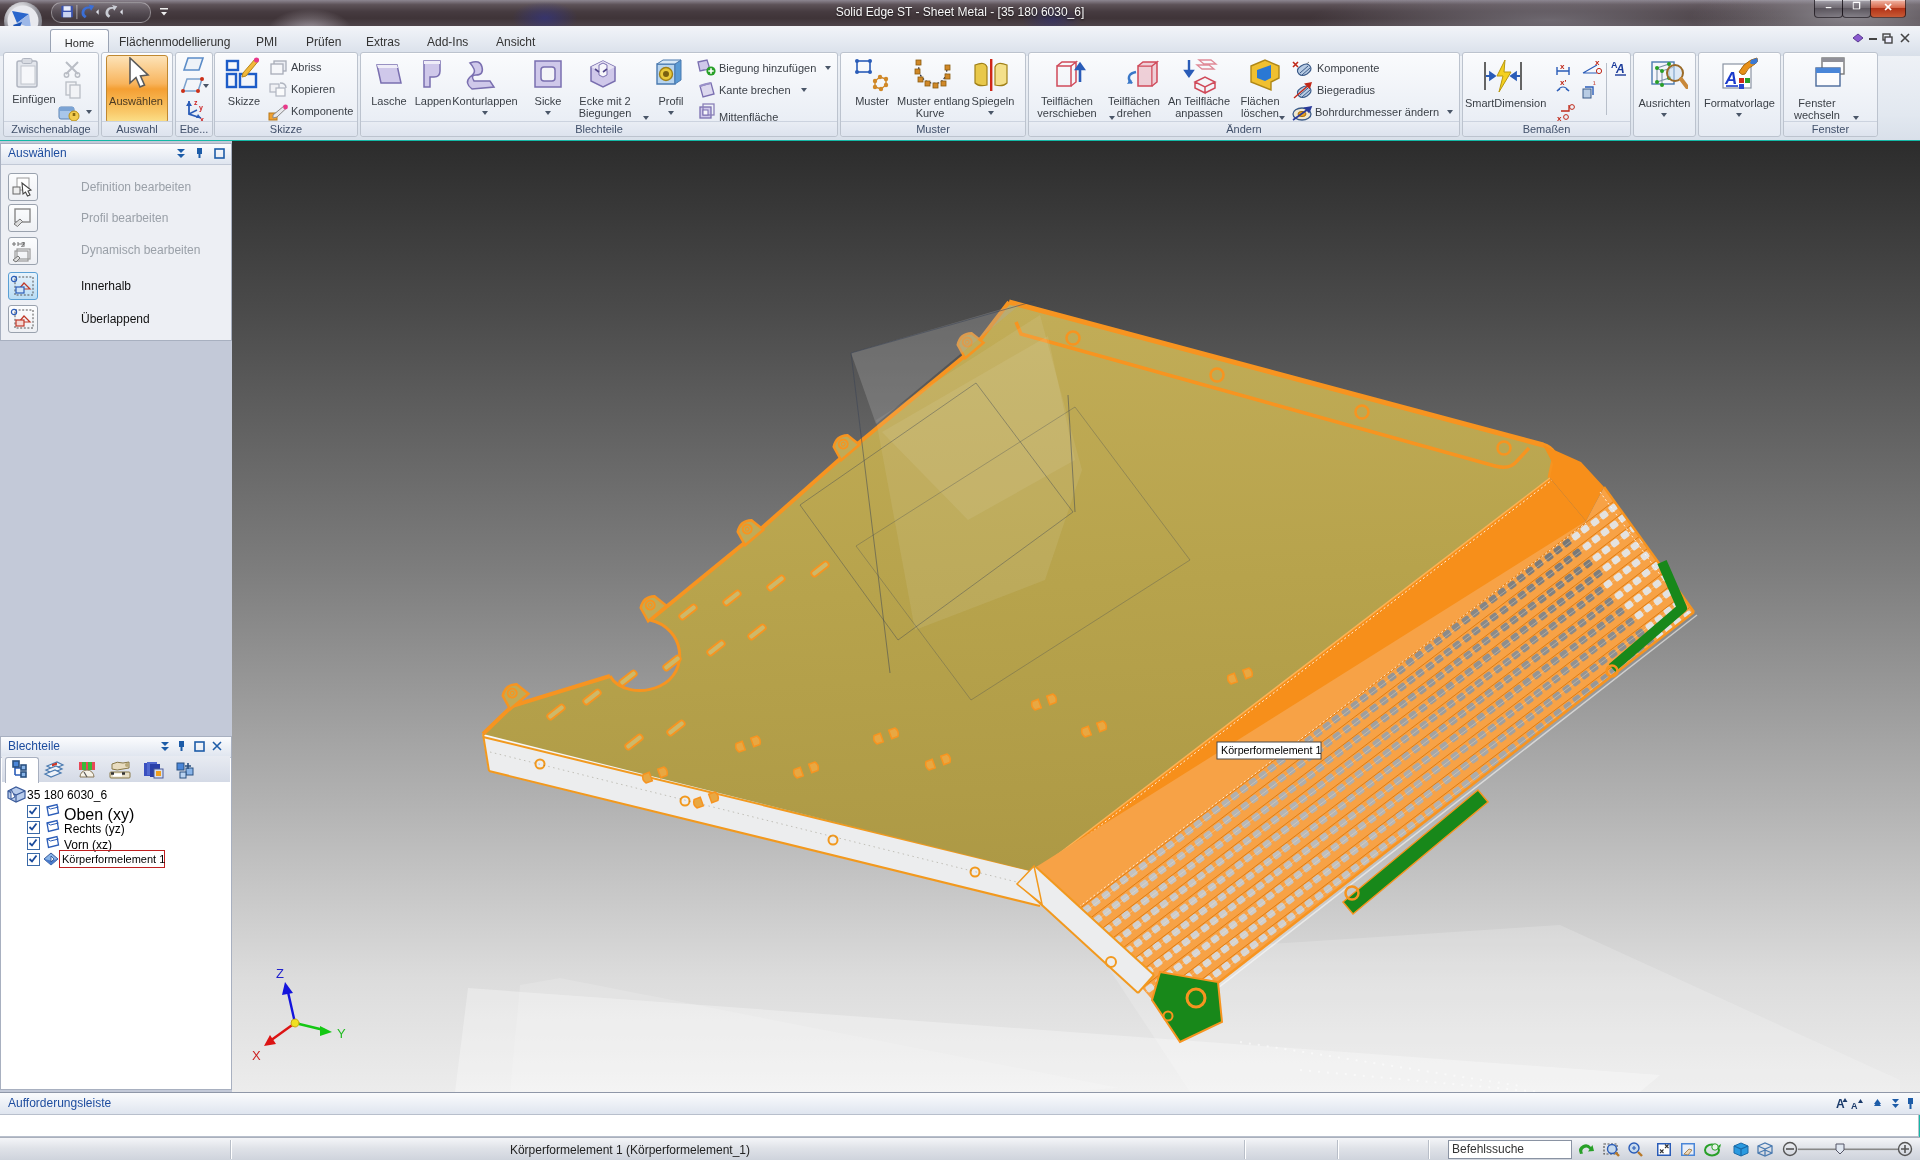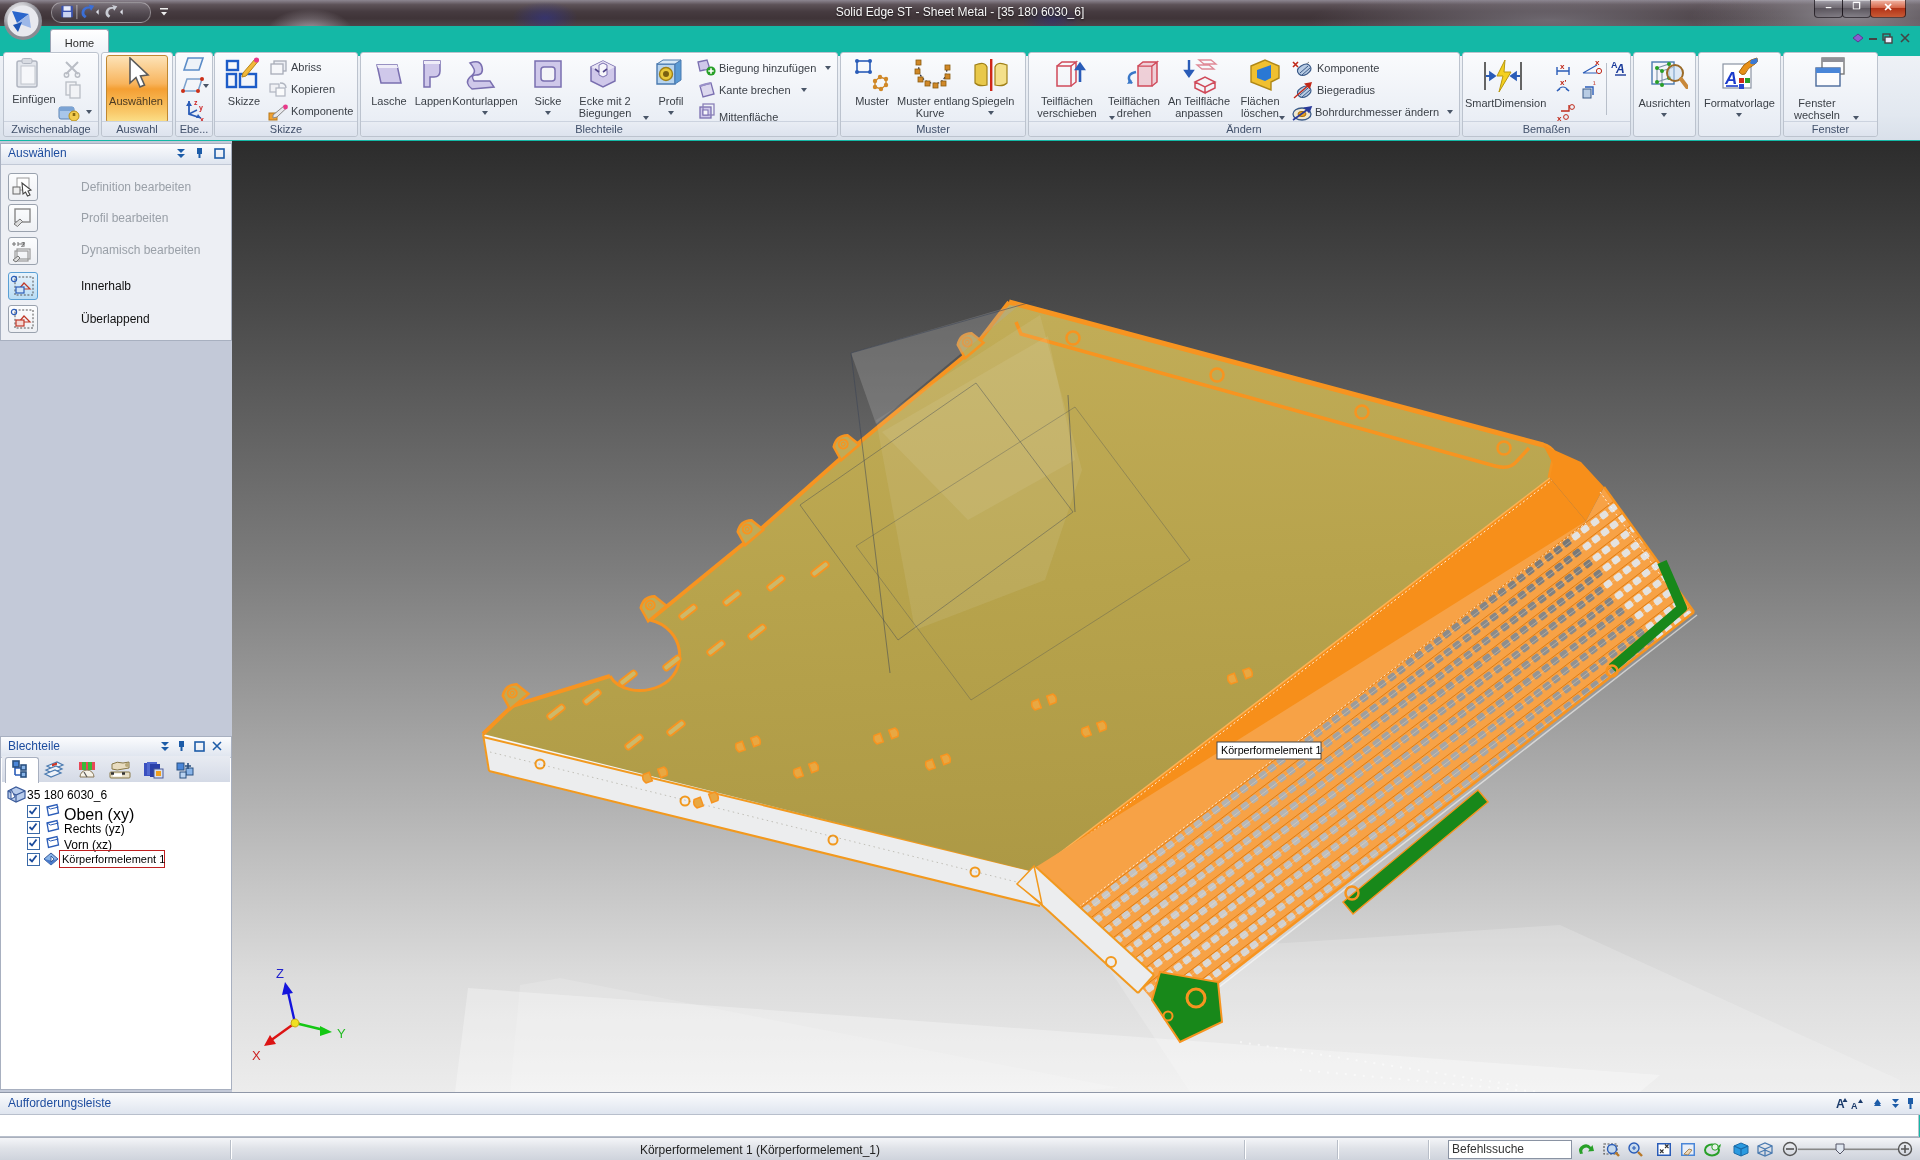--- a/index.html
+++ b/index.html
@@ -72,20 +72,28 @@
 <div class="winbtn" style="left:1814px;width:27px">
       <span>–</span>
     </div>
 <div class="winbtn" style="left:1842px;width:27px">
       <span style="font-size:9px">❐</span>
     </div>
 <div class="winbtn" style="left:1870px;width:34px;background:linear-gradient(180deg,#f2b8a8,#d6674a 45%,#b23317 50%,#c85a36)">
       <span>✕</span>
     </div>
 
+<div id="tabsrow">
+ <div class="tab" style="left:119px">Flächenmodellierung</div>
+ <div class="tab" style="left:256px">PMI</div>
+ <div class="tab" style="left:306px">Prüfen</div>
+ <div class="tab" style="left:366px">Extras</div>
+ <div class="tab" style="left:427px">Add-Ins</div>
+ <div class="tab" style="left:496px">Ansicht</div>
+</div>
 <div id="hometab">Home</div>
 <svg class="abs" style="left:1851px;top:32px" width="64" height="14" viewBox="0 0 64 14">
  <path d="M2 6 l5 -4 l5 4 l-5 4 z" fill="#8a5ad0" stroke="#5a3a90" stroke-width="1"></path>
  <rect x="18" y="6" width="8" height="2" fill="#444"></rect>
  <rect x="32" y="2" width="7" height="6" fill="none" stroke="#444" stroke-width="1.4"></rect>
       <rect x="34" y="5" width="7" height="6" fill="#eef" stroke="#444" stroke-width="1.4"></rect>
  <path d="M50 2 l8 8 m0 -8 l-8 8" stroke="#444" stroke-width="1.6"></path>
 </svg>
 
 <div id="ribbon"></div>
@@ -1576,21 +1584,21 @@
         </g>
   <g fill="#1d5cA8">
           <rect x="72" y="2" width="5" height="6"></rect>
           <rect x="73.5" y="8" width="2" height="5"></rect>
         </g>
  </svg>
 </div>
 <div id="promptinput"></div>
 <div id="statusbar">
  <div class="seg" style="left:230px"></div>
- <div class="abs" style="left:380px;top:5px;width:500px;text-align:right;font-size:12px;color:#222">Körperformelement 1 (Körperformelement_1)</div>
+ <div class="abs" style="left:380px;top:5px;width:500px;text-align:center;font-size:12px;color:#222">Körperformelement 1 (Körperformelement_1)</div>
  <div class="seg" style="left:1244px"></div>
  <div class="seg" style="left:1337px"></div>
  <div class="seg" style="left:1428px"></div>
  <div class="abs" style="left:1448px;top:2px;width:122px;height:17px;background:#fff;border:1px solid #8a93a3"></div>
  <div class="abs" style="left:1452px;top:4px;font-size:12px;color:#333">Befehlssuche</div>
  <svg class="abs" style="left:1574px;top:2px" width="340px" height="19" viewBox="0 0 340 19">
   <path d="M6 14 q-3 -6 3 -9 q5 -2 8 2 l1.5 -2 l1.5 6 l-6 0.5 l1.5 -2 q-2 -2.8 -5 -1.5 q-3.5 1.6 -1.5 5.5 z" fill="#28a028"></path>
   <g>
           <rect x="30" y="4" width="13" height="10" fill="none" stroke="#555" stroke-width="1.2" stroke-dasharray="2 1.5"></rect>
           <circle cx="38" cy="9" r="4.5" fill="rgba(180,210,240,.6)" stroke="#2a5cb8" stroke-width="1.4"></circle>

